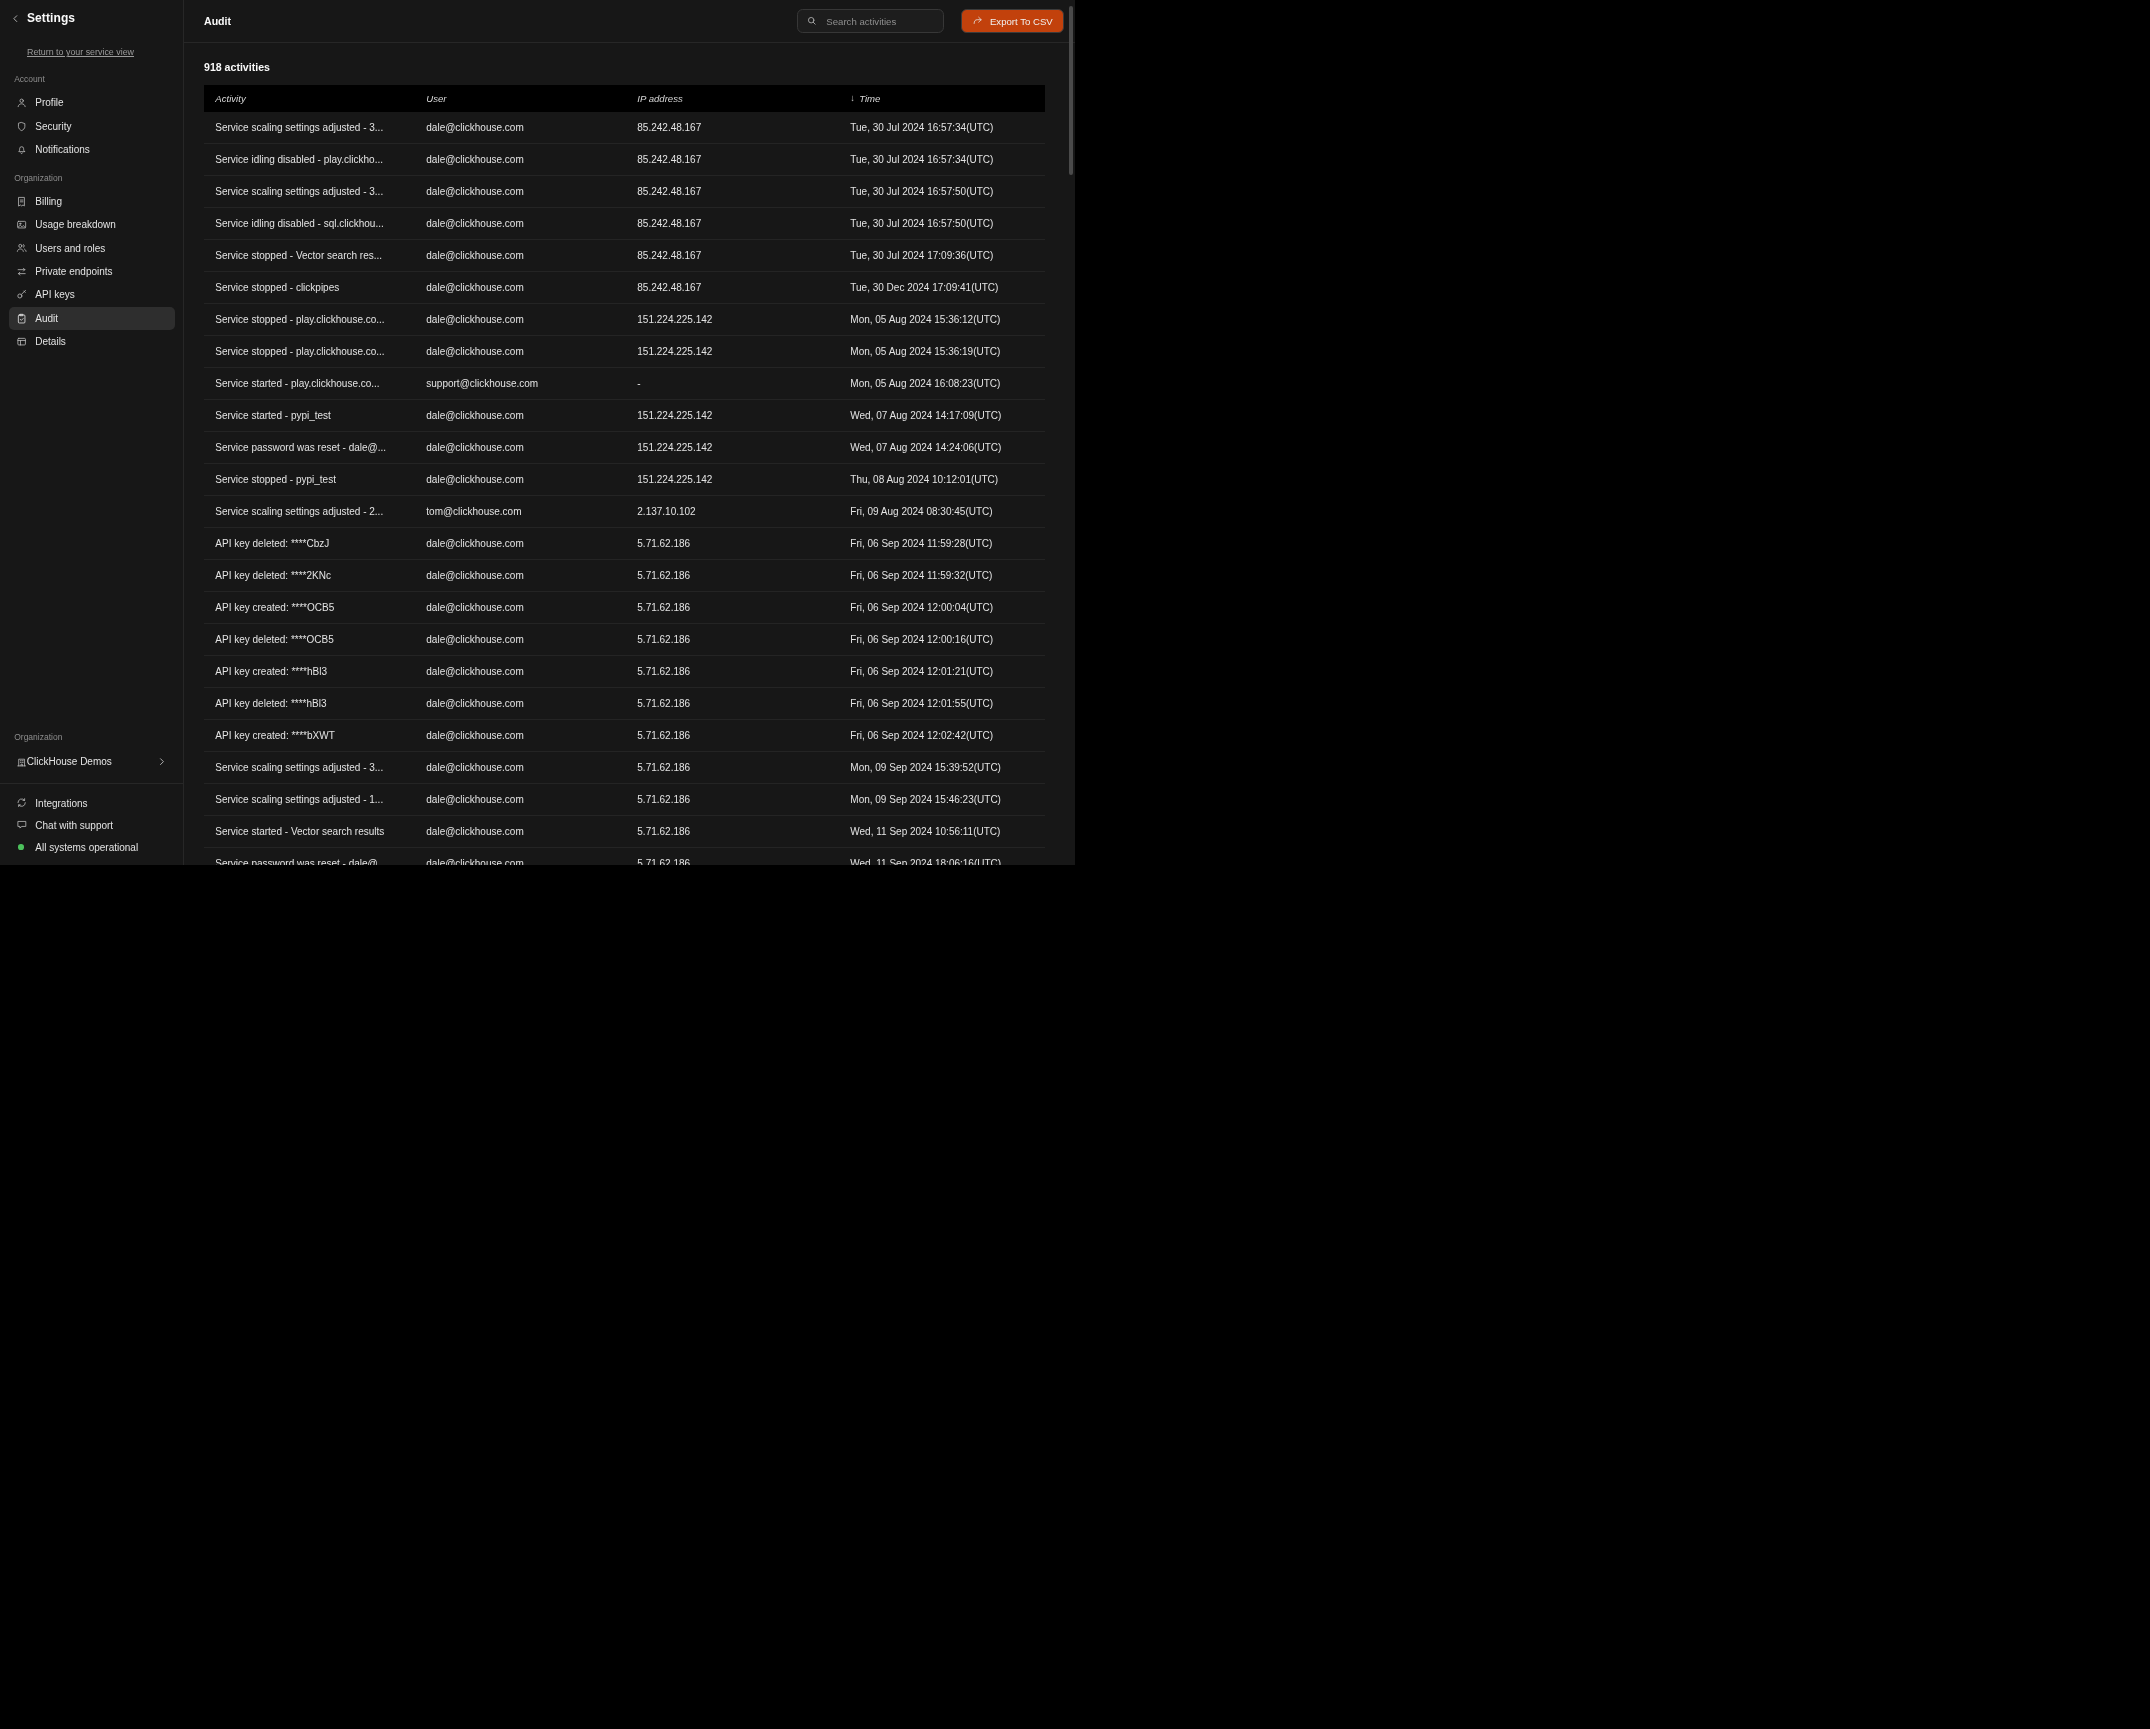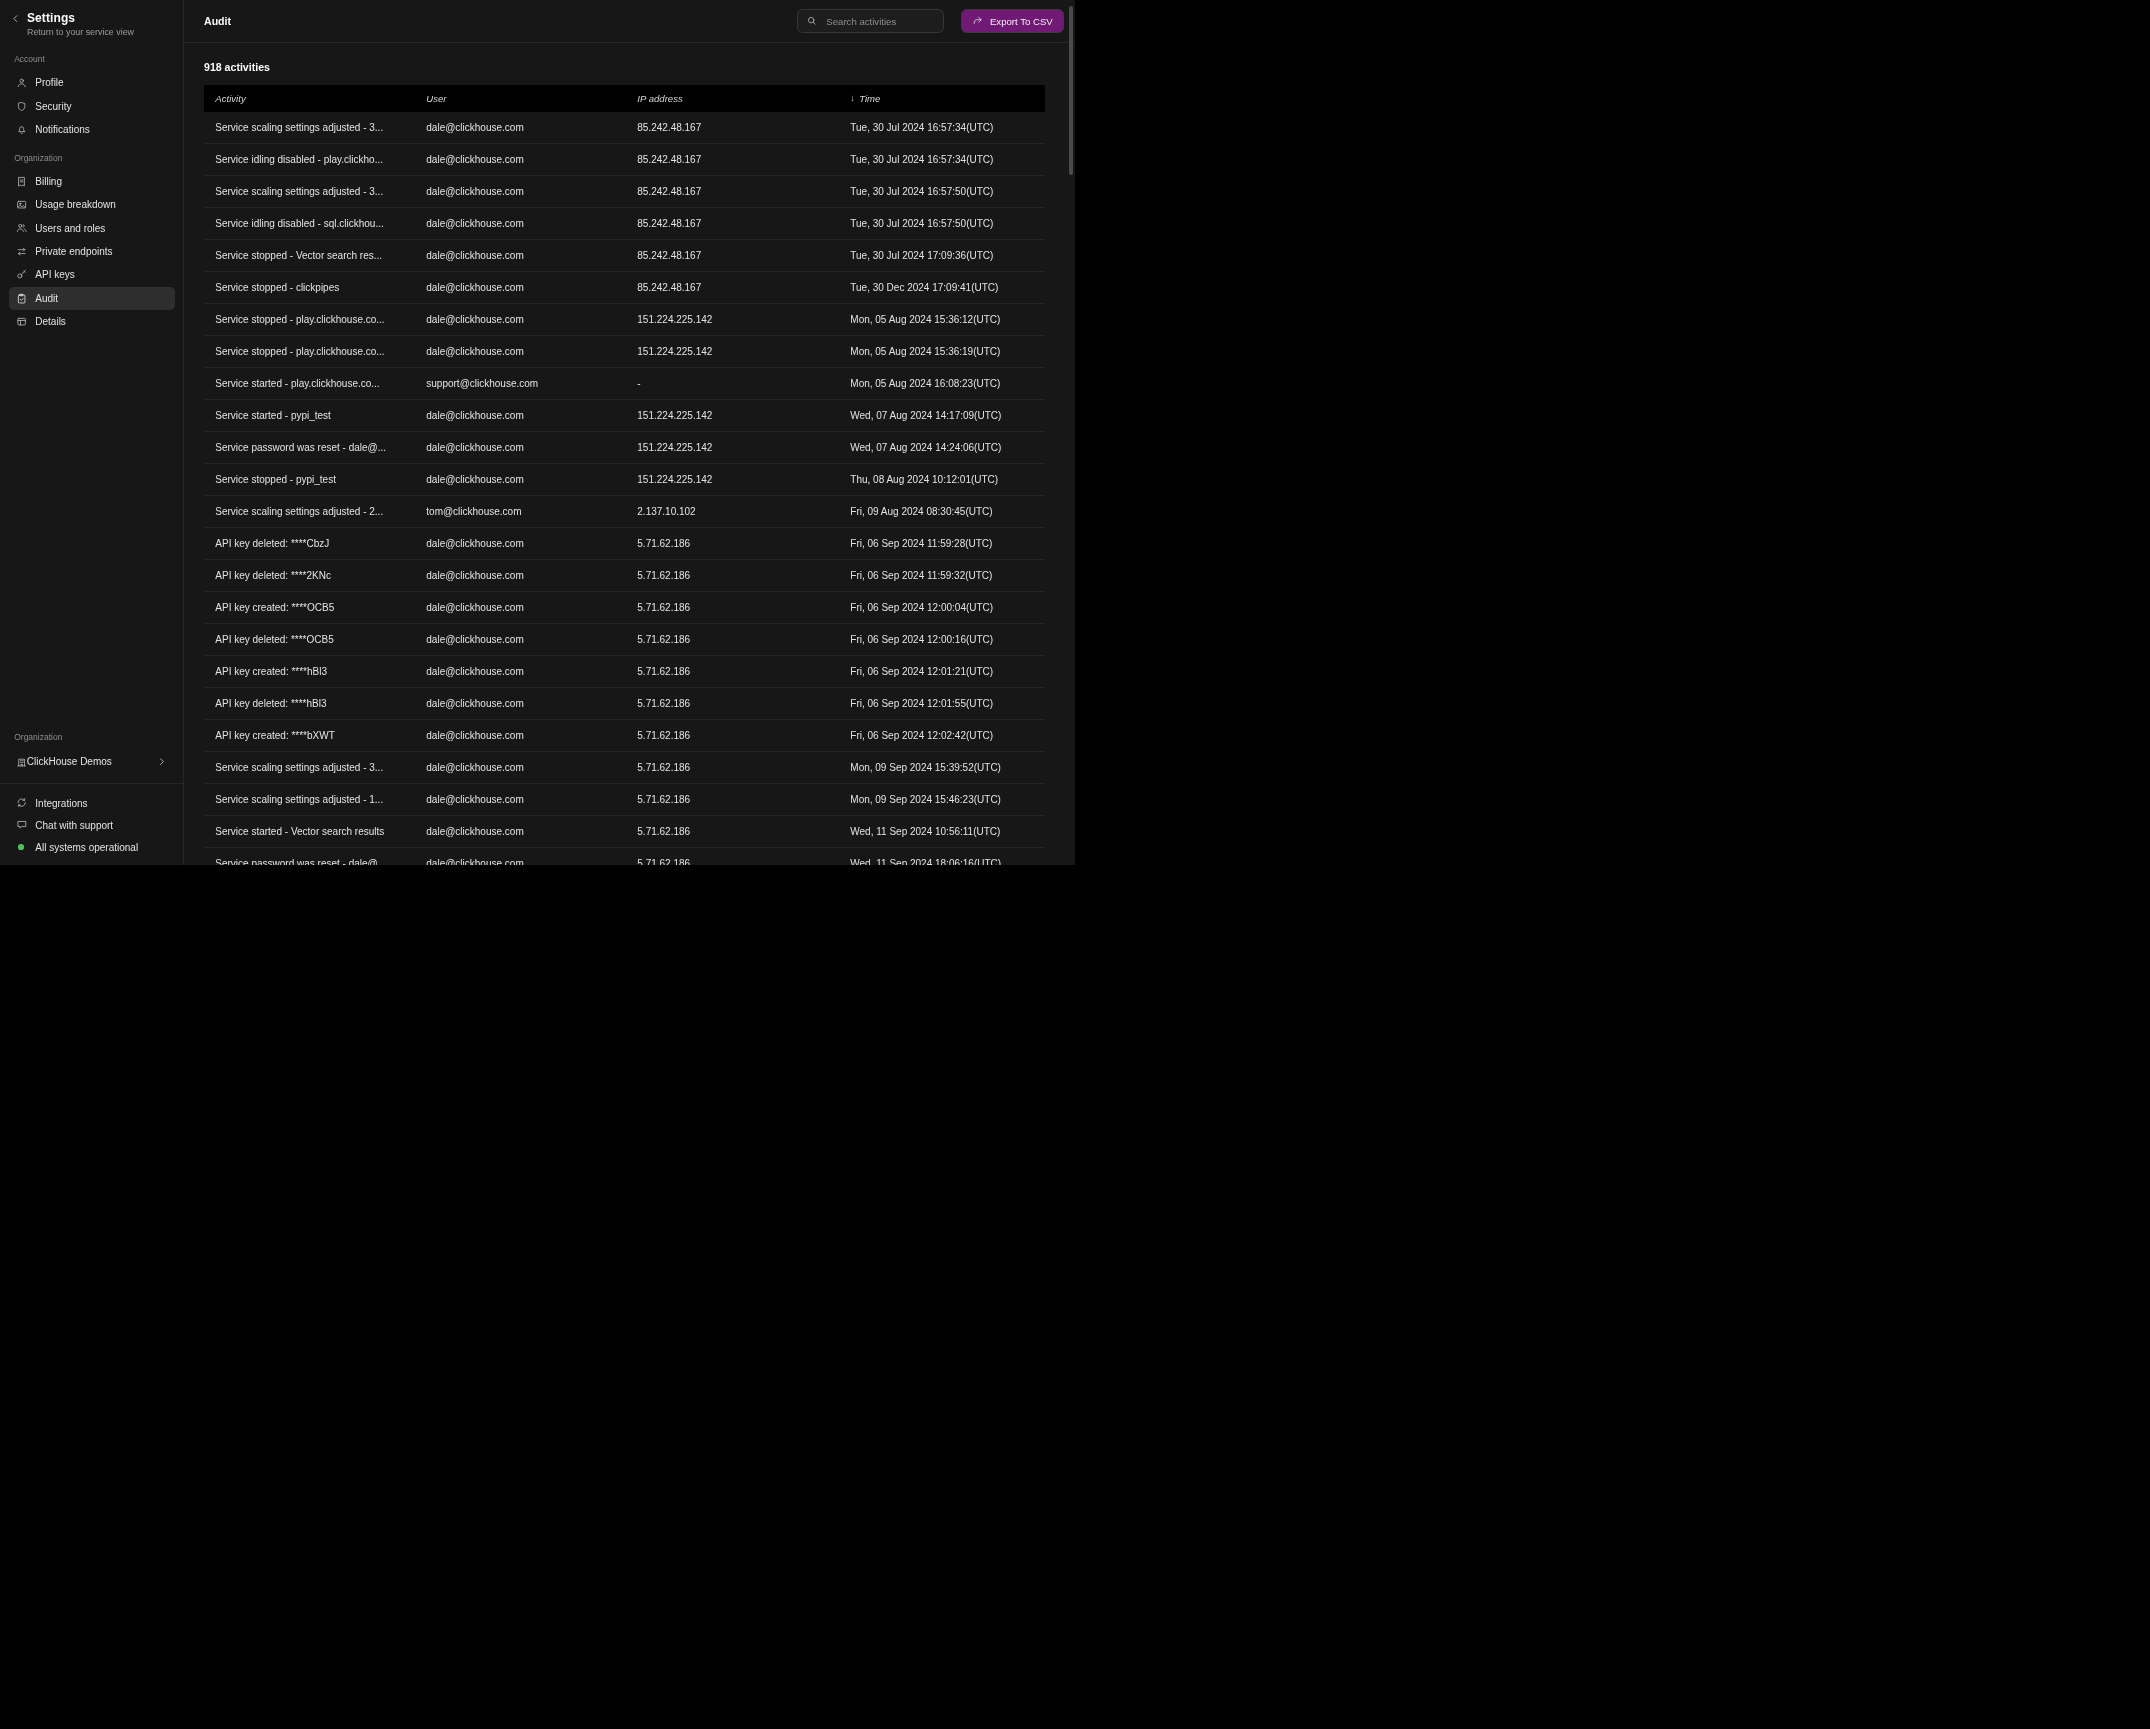--- a/index.html
+++ b/index.html
@@ -8,21 +8,21 @@
 
   .app { width:1075px; height:865px; background:#171717; color:#e6e6e6;
          display:flex; overflow:hidden; position:relative; }
 
   
   .sidebar { width:184px; min-width:184px; border-right:0.7px solid #272727;
              display:flex; flex-direction:column; padding-top:11.3px; }
   .sidebar-head { display:flex; align-items:flex-start; gap:5.7px; padding:0 10px 2.8px 10px; }
   .back-btn { color:#cfcfcf; margin-top:2.1px; cursor:pointer; display:flex; }
   .sidebar-title { font-size:12px; font-weight:700; color:#fafafa; letter-spacing:0.1px; }
-  .sidebar-sub { font-size:8.9px; color:#9b9b9b; margin-top:2px; }
+  .sidebar-sub { font-size:8.9px; color:#9b9b9b; margin-top:22px;text-decoration:underline; }
 
   .nav { padding:2.8px 8.5px 0 8.5px; }
   .nav-label { font-size:8.5px; color:#8d8d8d; padding:11.3px 5.7px 7px 5.7px; }
   .nav-item { display:flex; align-items:center; gap:8.5px; padding:0 7px; height:23.4px;
               border-radius:5px; font-size:10px; color:#e3e3e3; cursor:pointer; }
   .nav-item.active { background:#2e2e2e; }
   .icn { display:flex; align-items:center; justify-content:center; width:11.3px; height:11.3px; color:#bdbdbd; }
   .nav-item.active .icn { color:#e8e8e8; }
 
   .org-switcher { margin-top:auto; padding:0 8.5px 8.5px 8.5px; }
@@ -42,21 +42,21 @@
                  padding:0 11.3px 0 20px; border-bottom:0.7px solid #272727; }
   .main-title { font-size:10.6px; font-weight:700; color:#fafafa; }
   .header-right { margin-left:auto; display:flex; gap:17px; align-items:center; }
   .search-box { width:147px; height:24px; background:#1d1d1d; border:0.7px solid #373737;
                 border-radius:5.7px; display:flex; align-items:center; gap:9px;
                 padding:0 7.8px; color:#8f8f8f; }
   .search-box input { background:transparent; border:0; outline:0; color:#e6e6e6;
                       font-size:9.6px; width:100%; font-family:inherit; }
   .search-box input::placeholder { color:#8f8f8f; }
   .export-btn { height:24px; display:flex; align-items:center; gap:6.4px; padding:0 10px;
-                background:#701a75; border:0.7px solid #3b3b3b; border-radius:5.7px;
+                background:#c2410c; border:0.7px solid #3b3b3b; border-radius:5.7px;
                 color:#f0f0f0; font-size:9.6px; cursor:pointer; font-family:inherit; }
   .export-btn .icn { color:#e3e3e3; }
 
   .content { padding:18.4px 30.5px 0 20px; overflow:hidden; flex:1; }
   .count { font-size:10.6px; font-weight:700; color:#fafafa; margin-bottom:11.3px; }
 
   .table { width:100%; }
   .thead, .tr { display:grid; grid-template-columns:211px 211px 213px 1fr; align-items:center; }
   .thead { background:#000000; height:27px; font-size:9.6px; color:#d9d9d9;font-style:italic; }
   .th, .td { padding:0 11.3px; white-space:nowrap; overflow:hidden; text-overflow:ellipsis; }

